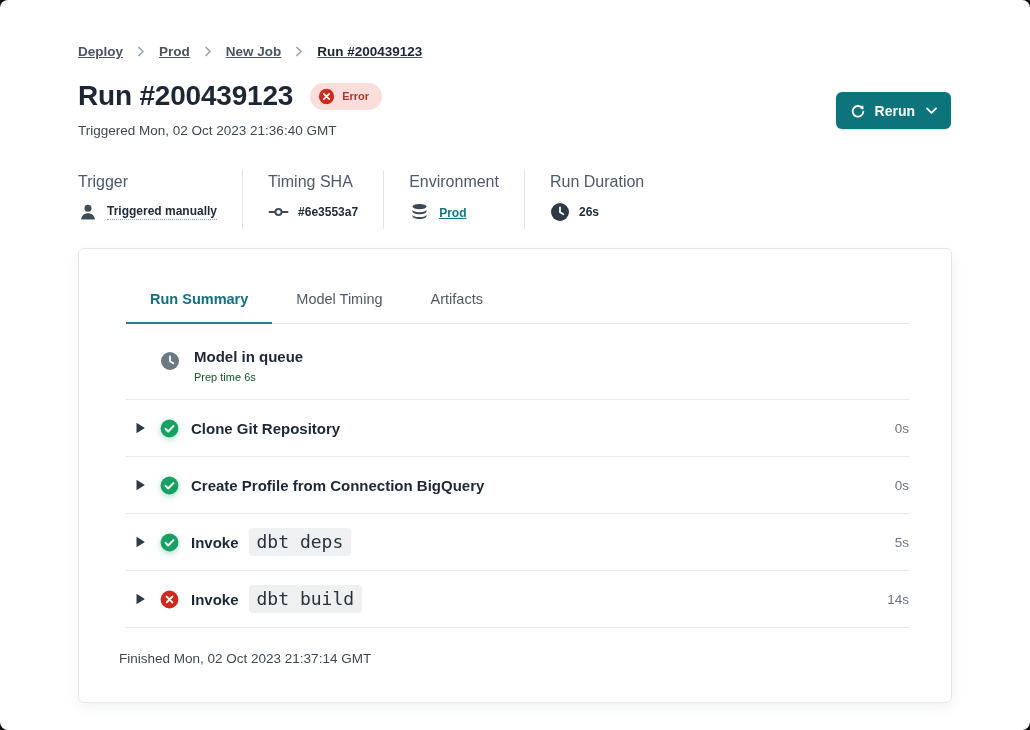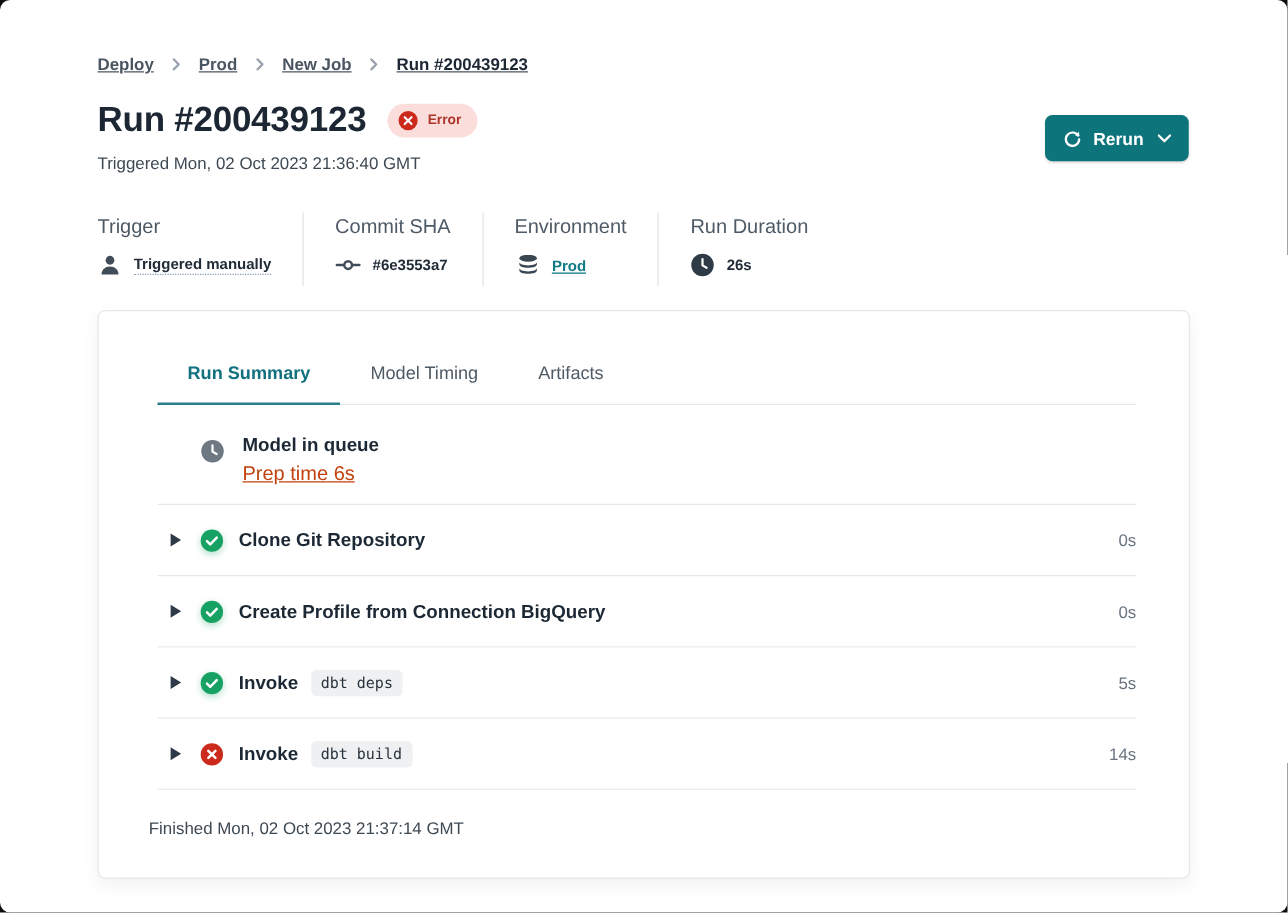--- a/index.html
+++ b/index.html
@@ -92,35 +92,35 @@
   .tab.active { color: #12707f; font-weight: 700; border-bottom-color: #2a7d8c; }
 
   .rows { margin: 0 42px 0 47px; }
   .queue-row {
     display: flex; align-items: flex-start; gap: 8px;
     padding: 24px 0 14px 0;
     border-bottom: 1px solid #e7e9ec;
   }
   .queue-icon-wrap { margin-left: 34px; padding-top: 3px; }
   .queue-title { font-size: 15px; font-weight: 700; color: #1d2835; }
-  .queue-link { display: inline-block; margin-top: 6px; font-size: 16px; color: #c2410c; text-decoration: underline; cursor: pointer; }
+  .queue-link { display: inline-block; margin-top: 6px; font-size: 11px; color: #14532d; cursor: pointer; }
 
   .step-row {
     display: flex; align-items: center;
     height: 57px;
     border-bottom: 1px solid #e7e9ec;
   }
   .caret { margin-left: 10px; display: flex; cursor: pointer; }
   .step-status { margin-left: 14px; display: flex; border-radius: 50%; }
   .step-status.success svg { filter: drop-shadow(0 2px 3px rgba(23,162,99,0.35)); }
   .step-label { margin-left: 12px; font-size: 15px; font-weight: 700; color: #1d2835; }
   .code-chip {
     margin-left: 10px;
     font-family: "DejaVu Sans Mono", monospace;
-    font-size: 12px; color: #2a333d;
+    font-size: 18px; color: #2a333d;
     background: #eef0f2; border-radius: 4px;
     padding: 3px 8px 4px 8px;
   }
   .duration { margin-left: auto; font-size: 13.5px; color: #6a7480; }
   .code-chip:empty { display: none; }
 
   .card-footer {
     margin: 0 42px 0 40px;
     padding-top: 23px;
     font-size: 13.5px; color: #3e4954;
@@ -191,21 +191,21 @@
           <svg width="20" height="20" viewBox="0 0 20 20">
               <circle cx="10" cy="6.2" r="3.5" fill="#414c59"></circle>
               <path d="M3.2 17.5c0-3.8 3-6.3 6.8-6.3s6.8 2.5 6.8 6.3z" fill="#414c59"></path>
             </svg>
         </span>
         <span class="dotted">Triggered manually</span>
       </div>
     </div>
 
     <div class="meta-col">
-      <div class="meta-label">Commit SHA</div>
+      <div class="meta-label">Timing SHA</div>
       <div class="meta-value">
         <span style="display:flex;">
           <svg width="21" height="20" viewBox="0 0 21 20">
               <circle cx="10.5" cy="10" r="3.1" fill="none" stroke="#414c59" stroke-width="2"></circle>
               <path d="M1.5 10h5M14 10h5.5" stroke="#414c59" stroke-width="2" stroke-linecap="round"></path>
             </svg>
         </span>
         <span>#6e3553a7</span>
       </div>
     </div>

